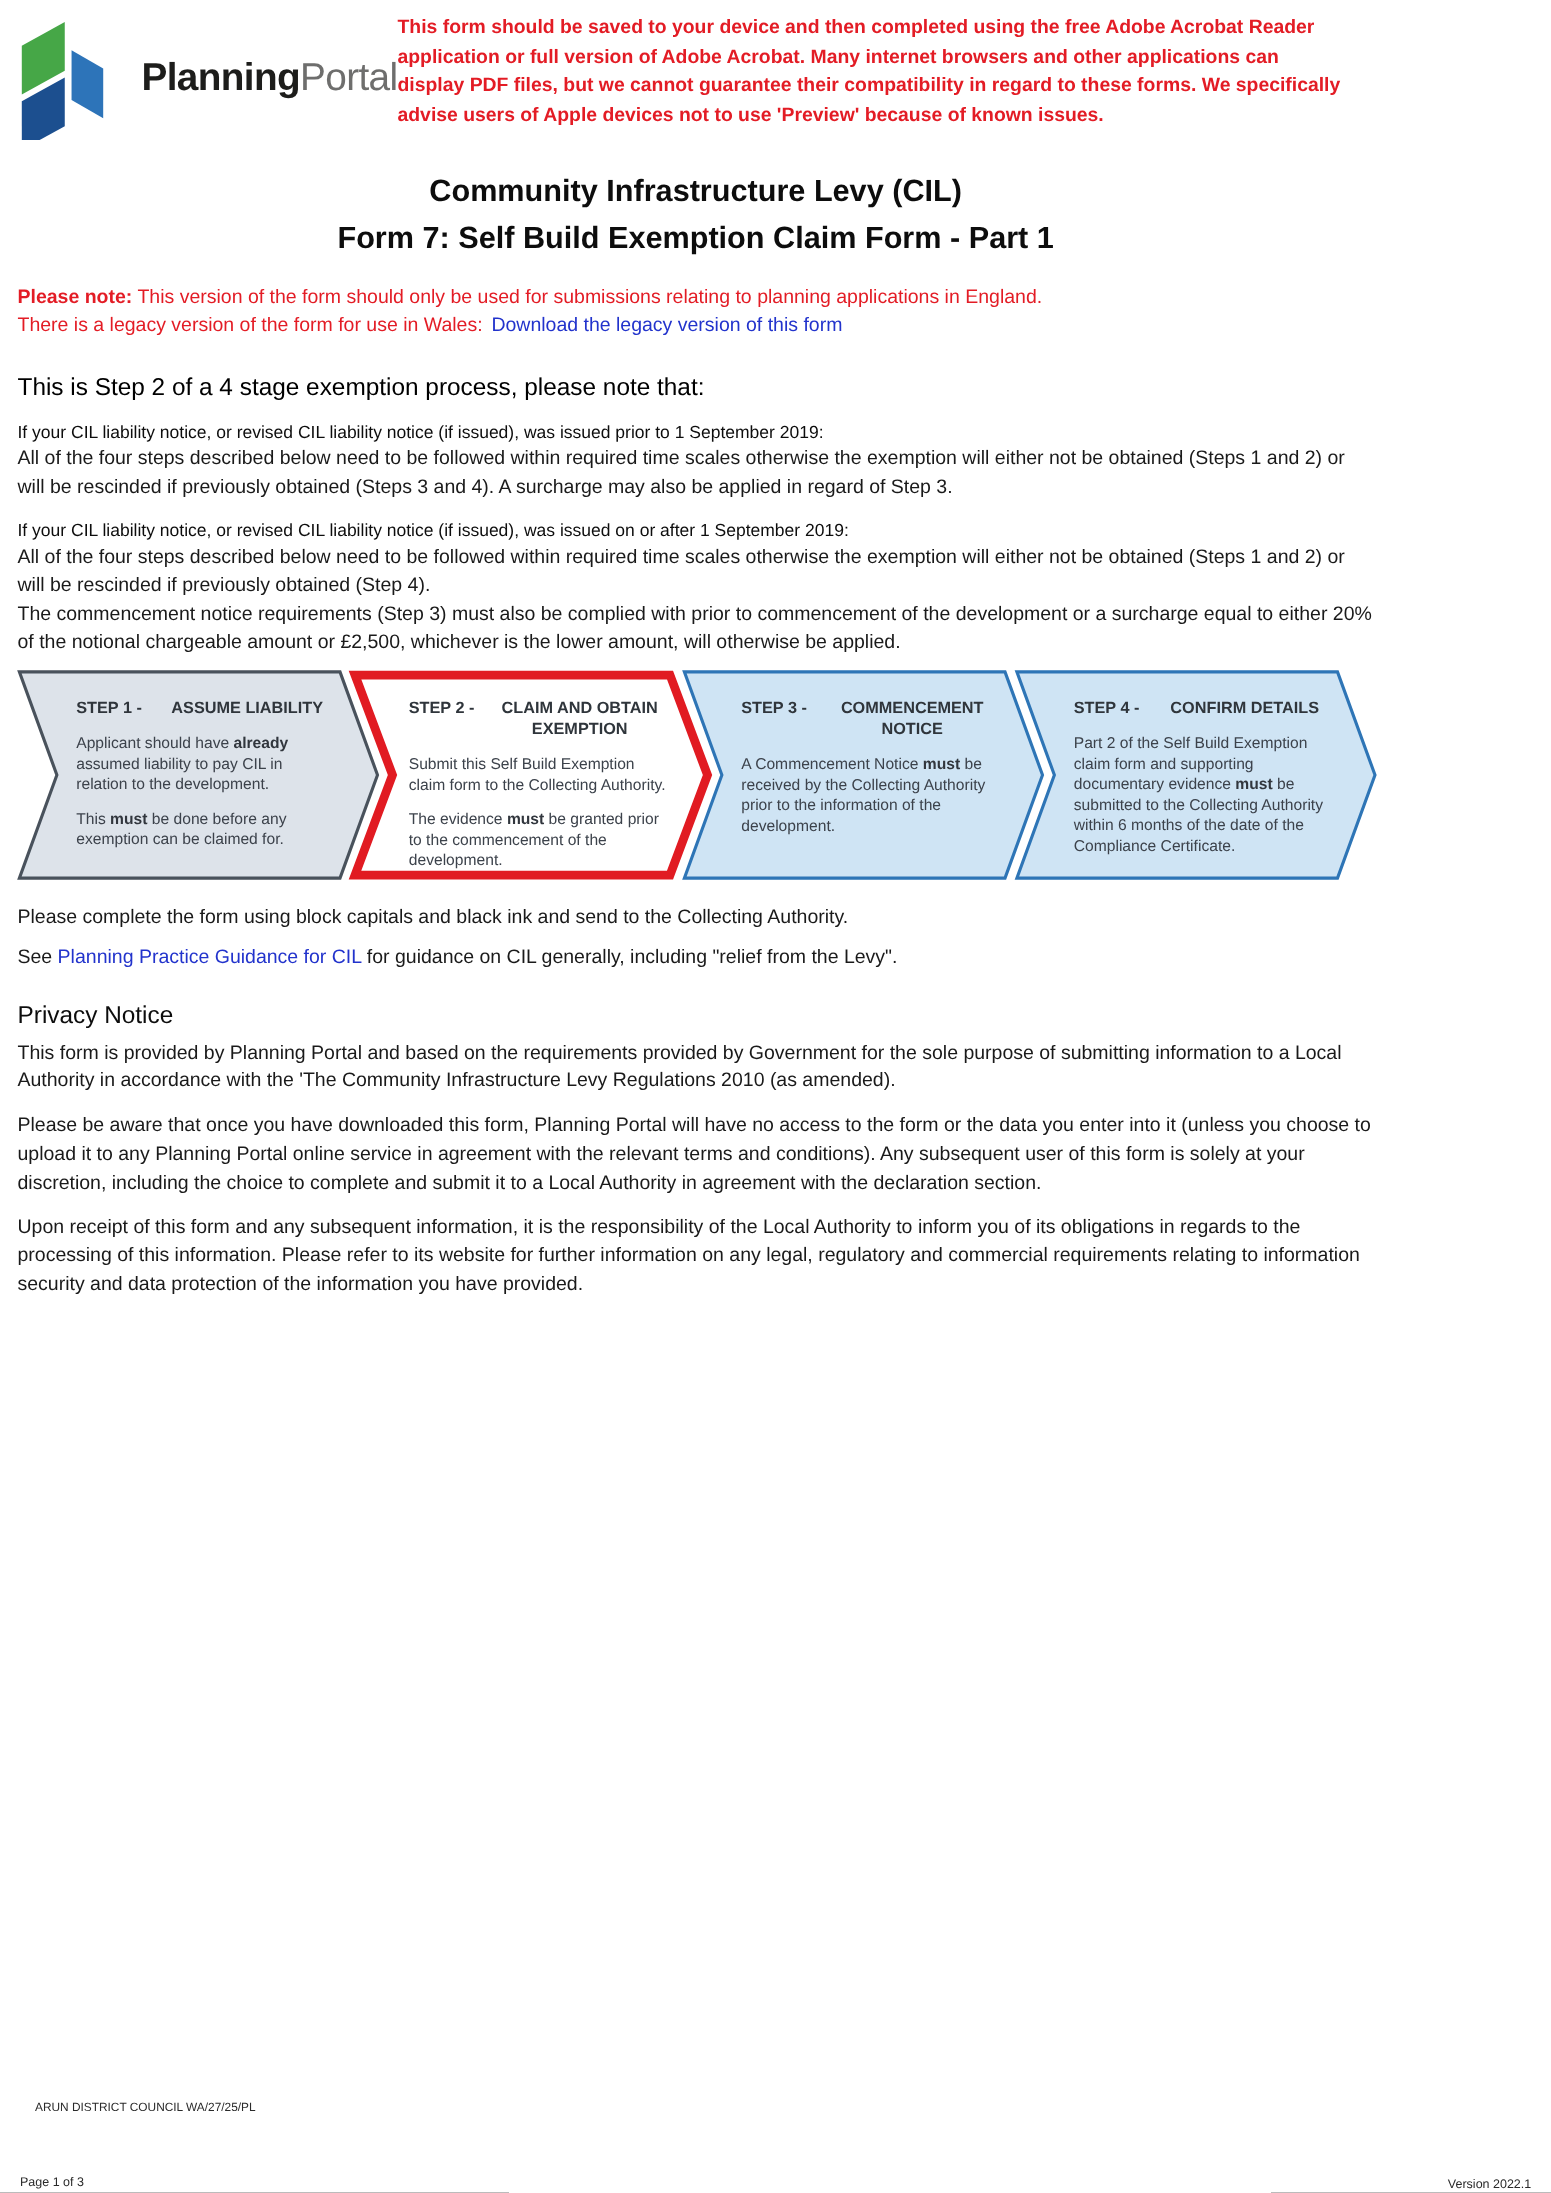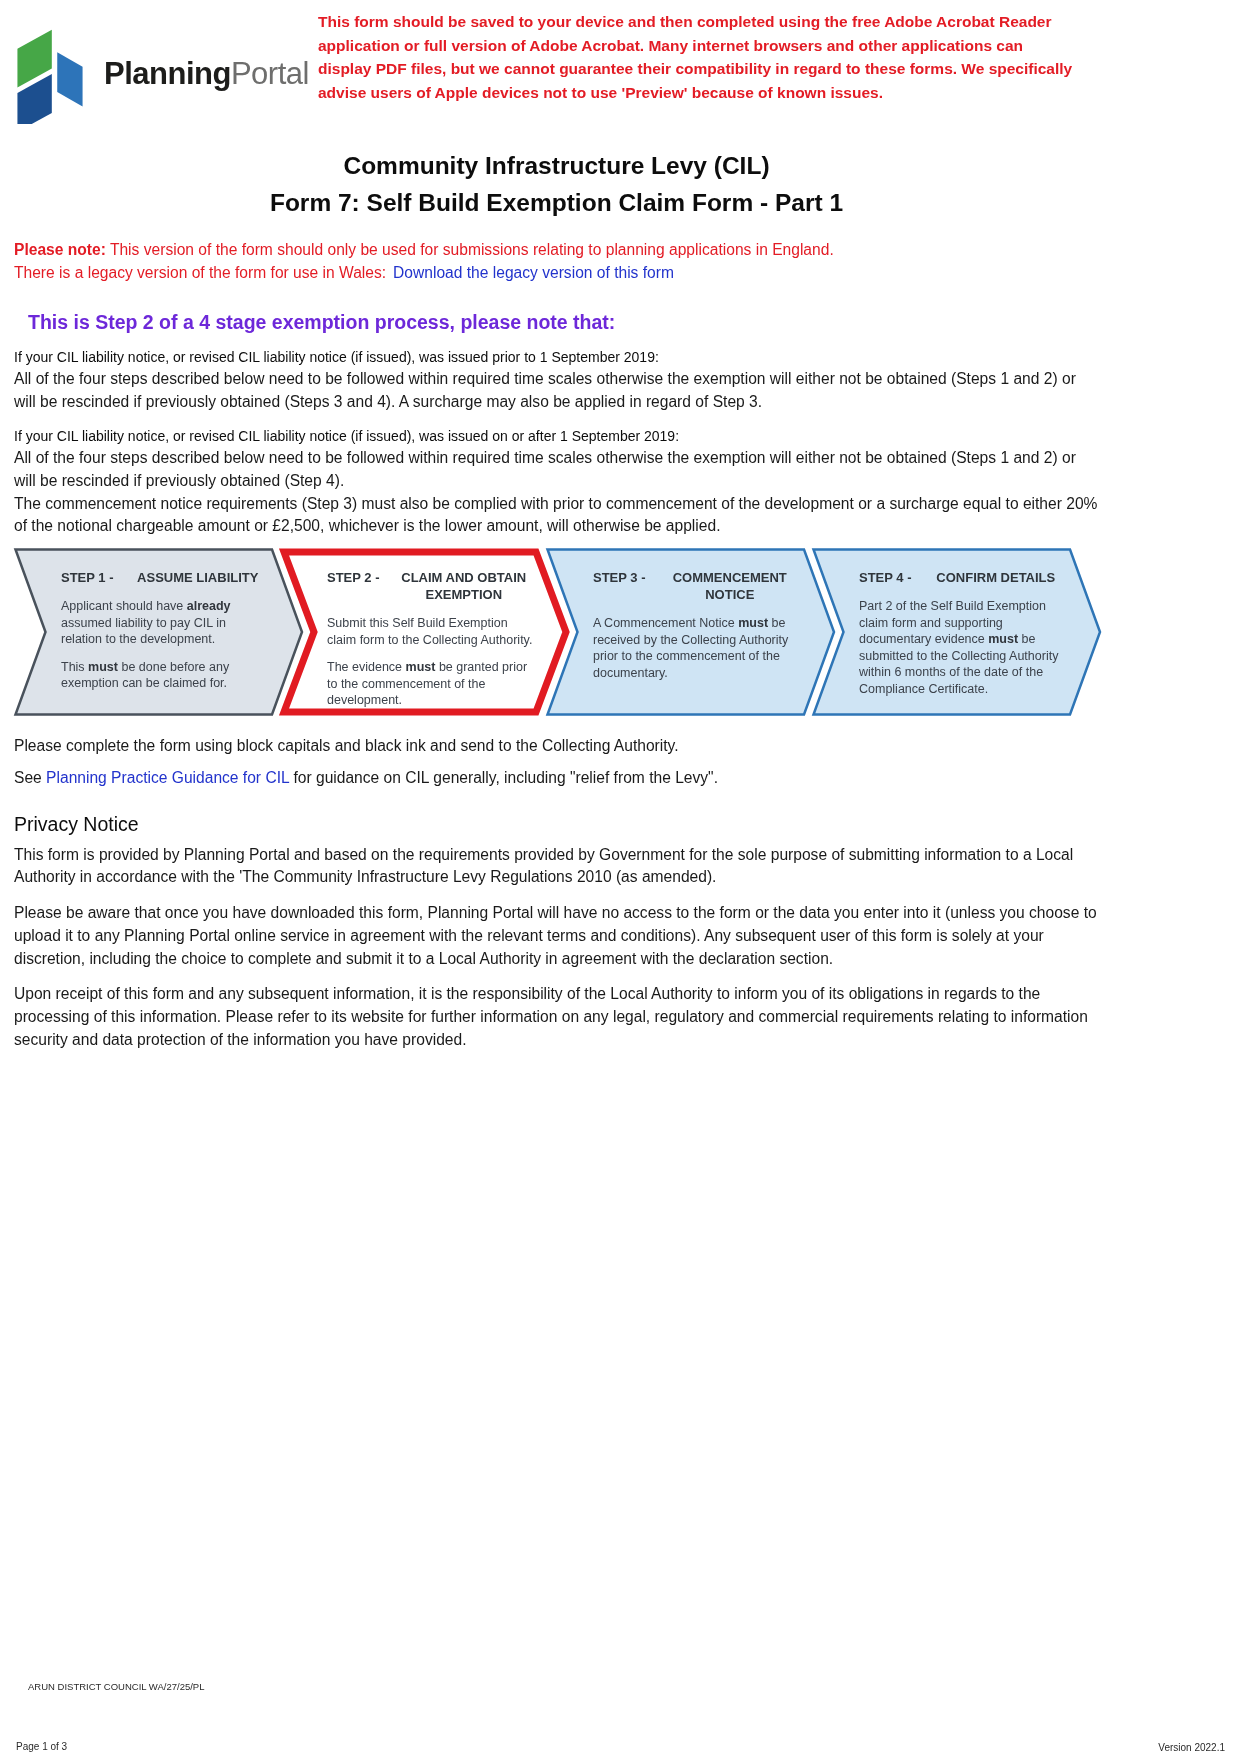--- a/index.html
+++ b/index.html
@@ -4,39 +4,39 @@
 <style>
   html,body { margin:0; padding:0; background:#888; }
   .page {
     position:relative; width:1241px; height:1754px; margin:0 auto;
     background:#ffffff; overflow:hidden;
     font-family:"Liberation Sans","DejaVu Sans",sans-serif;
     color:#1a1a1a;
   }
   
   .top { display:flex; align-items:flex-start; }
-  .logo { width:318px; padding:24px 0 0 12px; display:flex; align-items:center; gap:16px; box-sizing:border-box; }
+  .logo { width:318px; padding:12px 0 0 12px; display:flex; align-items:center; gap:16px; box-sizing:border-box;justify-content:space-between; }
   .logo-icon { width:76px; height:100px; flex:0 0 auto; }
   .logo-text { font-size:31px; letter-spacing:-0.5px; white-space:nowrap; }
   .lt-b { font-weight:bold; color:#1d1d1b; }
   .lt-l { color:#6e6e6d; }
   .warning {
     width:758px; margin:10px 0 0 0;
     color:var(--red,#e31c25); font-weight:bold;
     font-size:15.5px; line-height:1.53;
   }
   
   .main { width:1085px; margin-left:14px; }
   .title { text-align:center; font-size:24.5px; line-height:1.5; margin:24px 0 16px; font-weight:bold; color:#0d0d0d; }
   .note { color:var(--red,#e31c25); font-size:15.6px; line-height:1.5; margin:0; }
   .note strong { font-weight:bold; }
   .link { color:var(--link,#2233cc); text-decoration:none; cursor:pointer; }
   .note .link { margin-left:7px; }
   
-  .sec-head { font-size:19.5px; font-weight:bold; margin:27px 14px 10px; color:#6d28d9; }
+  .sec-head { font-size:19.5px; font-weight:normal; margin:27px 0 10px; color:#000000; }
   .b-lead { font-size:14px; font-weight:normal; margin:13px 0 0; line-height:1.45; color:#0d0d0d; }
   .body-p { font-size:15.6px; margin:0; line-height:1.47; }
   
   .steps { display:flex; margin:10px 0 0 0; }
   .step { position:relative; width:290px; height:168px; flex:0 0 auto; }
   .step + .step { margin-left:-24px; }
   .chev { position:absolute; left:0; top:0; width:290px; height:168px; overflow:visible; }
   .step-gray .chev-shape { fill:var(--gray_fill,#dde3ea); stroke:var(--gray_border,#49525c); stroke-width:2.5; }
   .step-red  .chev-shape { fill:#ffffff; stroke:var(--red_border,#e11b22); stroke-width:7; }
   .step-blue .chev-shape { fill:var(--blue_fill,#cfe4f4); stroke:var(--blue_border,#2e75b6); stroke-width:2.5; }
@@ -130,21 +130,21 @@
 
       <div class="step step-blue">
         <svg class="chev" viewBox="0 0 290 168" aria-hidden="true">
           <polygon class="chev-shape" points="1.5,1.5 258,1.5 288,84 258,166.5 1.5,166.5 31.5,84"></polygon>
         </svg>
         <div class="step-content">
           <div class="step-head">
             <span class="step-label">STEP 3 -</span>
             <span class="step-title">COMMENCEMENT NOTICE</span>
           </div>
-          <p class="step-p"><span>A Commencement Notice </span><b>must</b><span> be received by the Collecting Authority prior to the commencement of the documentary.</span></p>
+          <p class="step-p"><span>A Commencement Notice </span><b>must</b><span> be received by the Collecting Authority prior to the information of the development.</span></p>
         </div>
       </div>
 
       <div class="step step-blue">
         <svg class="chev" viewBox="0 0 290 168" aria-hidden="true">
           <polygon class="chev-shape" points="1.5,1.5 258,1.5 288,84 258,166.5 1.5,166.5 31.5,84"></polygon>
         </svg>
         <div class="step-content">
           <div class="step-head">
             <span class="step-label">STEP 4 -</span>

